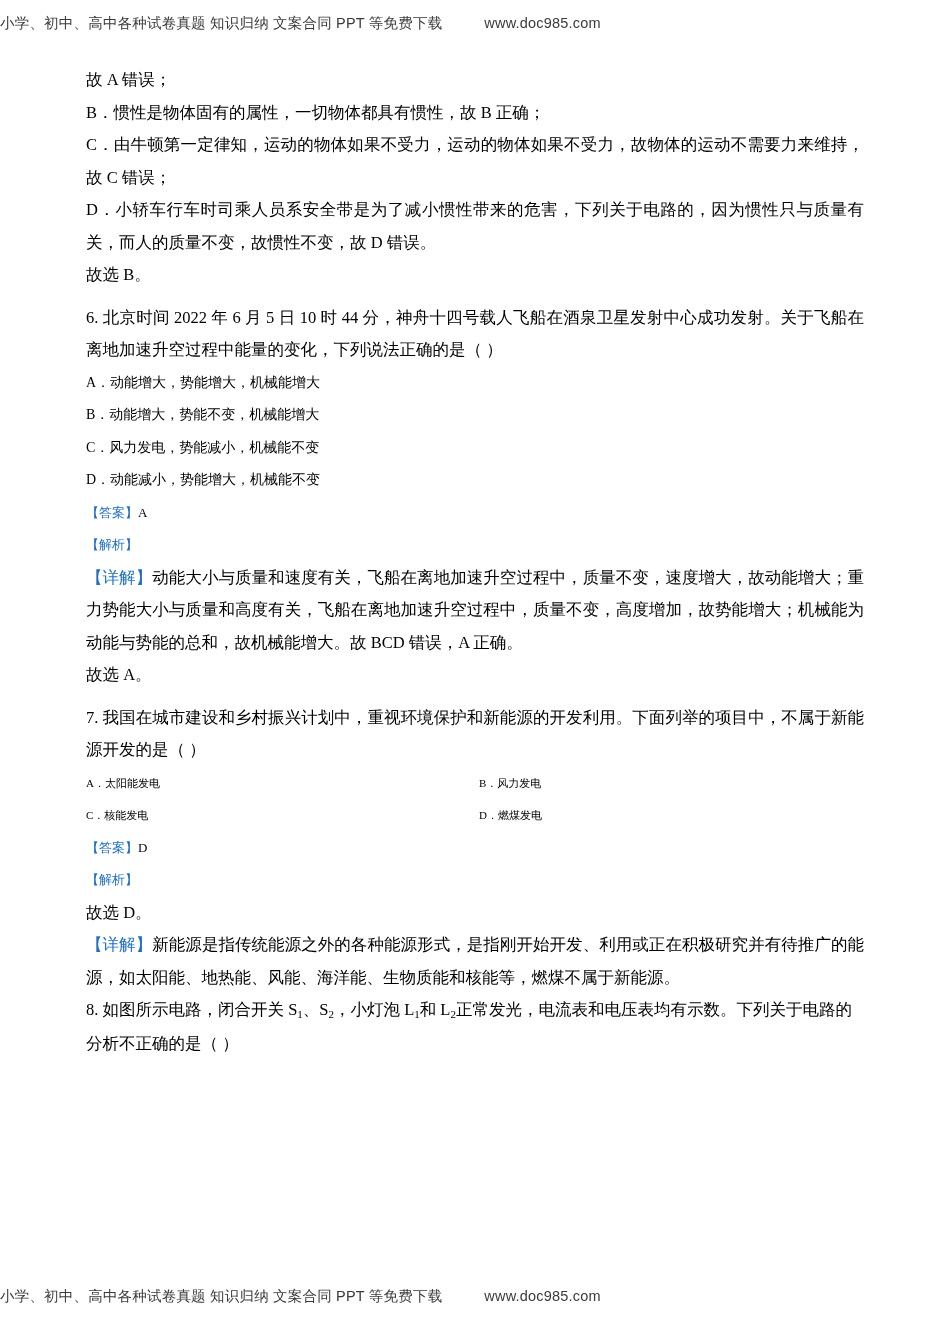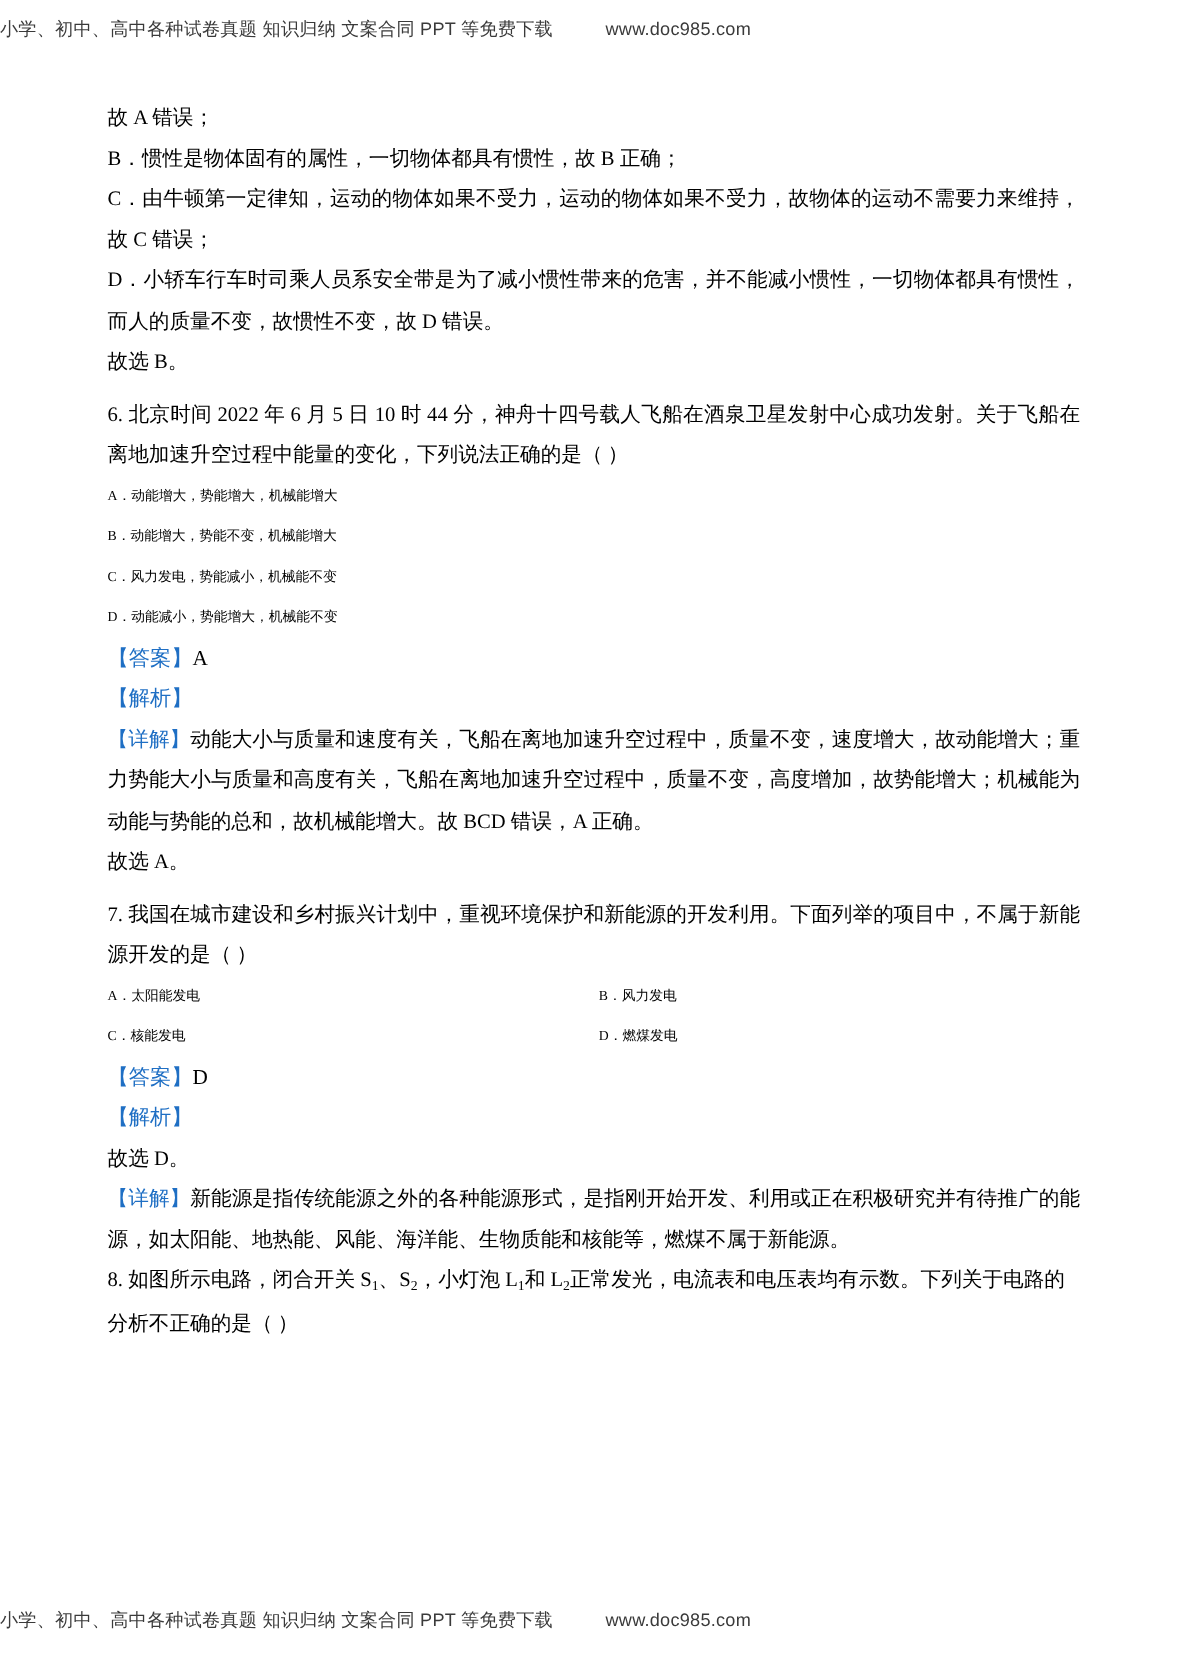--- a/index.html
+++ b/index.html
@@ -40,52 +40,52 @@
     position: absolute;
     bottom: 38px;
     left: 0;
     width: 950px;
   }
   .watermark .site {
     margin-left: 42px;
   }
   .content {
     position: absolute;
-    top: 78px;
+    top: 64px;
     left: 86px;
     width: 778px;
   }
   p {
     margin: 0;
     font-size: 16.5px;
     line-height: 32.5px;
     text-align: justify;
     text-justify: inter-ideograph;
   }
   .opt {
     margin: 0;
-    font-size: 11px;
+    font-size: 14px;
     line-height: 32.5px;
   }
   .opt-row {
     display: flex;
     font-size: 11px;
     line-height: 32.5px;
   }
   .opt-row .col {
     width: 50%;
   }
   .opt-row .col.right {
     padding-left: 8px;
   }
   .tag {
     color: #1f6fc4;
   }
   .ans-line {
-    font-size: 17px;
+    font-size: 13px;
     line-height: 32.5px;
   }
   .gap-before { margin-top: 10px; }
   sub {
     font-size: 11px;
     vertical-align: baseline;
     position: relative;
     bottom: -3px;
   }
   .spacer-block {
@@ -99,21 +99,21 @@
 
   <div class="watermark watermark-top">
     <span>小学、初中、高中各种试卷真题  知识归纳  文案合同  PPT 等免费下载</span><span class="site">www.doc985.com</span>
   </div>
 
   <div class="content">
 
     <p>故 A 错误；</p>
     <p>B．惯性是物体固有的属性，一切物体都具有惯性，故 B 正确；</p>
     <p>C．由牛顿第一定律知，运动的物体如果不受力，运动的物体如果不受力，故物体的运动不需要力来维持，故 C 错误；</p>
-    <p>D．小轿车行车时司乘人员系安全带是为了减小惯性带来的危害，并不能减小惯性，一切物体都具有惯性，而人的质量不变，故惯性不变，故 D 错误。</p>
+    <p>D．小轿车行车时司乘人员系安全带是为了减小惯性带来的危害，下列关于电路的，因为惯性只与质量有关，而人的质量不变，故惯性不变，故 D 错误。</p>
     <p>故选 B。</p>
 
     <p class="gap-before">6. 北京时间 2022 年 6 月 5 日 10 时 44 分，神舟十四号载人飞船在酒泉卫星发射中心成功发射。关于飞船在离地加速升空过程中能量的变化，下列说法正确的是（        ）</p>
     <p class="opt">A．动能增大，势能增大，机械能增大</p>
     <p class="opt">B．动能增大，势能不变，机械能增大</p>
     <p class="opt">C．风力发电，势能减小，机械能不变</p>
     <p class="opt">D．动能减小，势能增大，机械能不变</p>
     <p class="ans-line"><span class="tag">【答案】</span><span>A</span></p>
     <p class="ans-line"><span class="tag">【解析】</span></p>
     <p><span class="tag">【详解】</span><span>动能大小与质量和速度有关，飞船在离地加速升空过程中，质量不变，速度增大，故动能增大；重力势能大小与质量和高度有关，飞船在离地加速升空过程中，质量不变，高度增加，故势能增大；机械能为动能与势能的总和，故机械能增大。故 BCD 错误，A 正确。</span></p>

